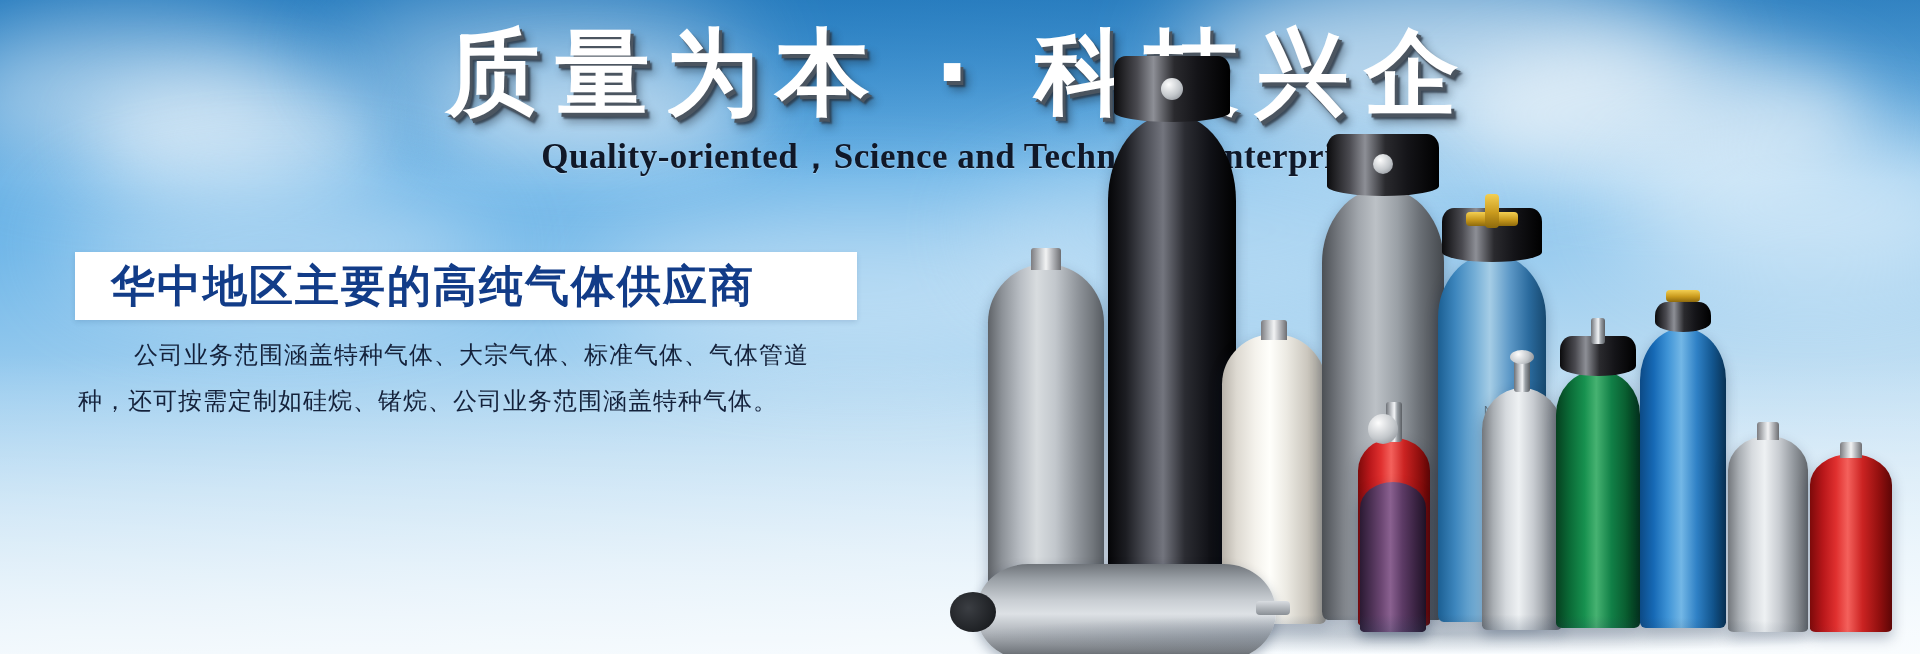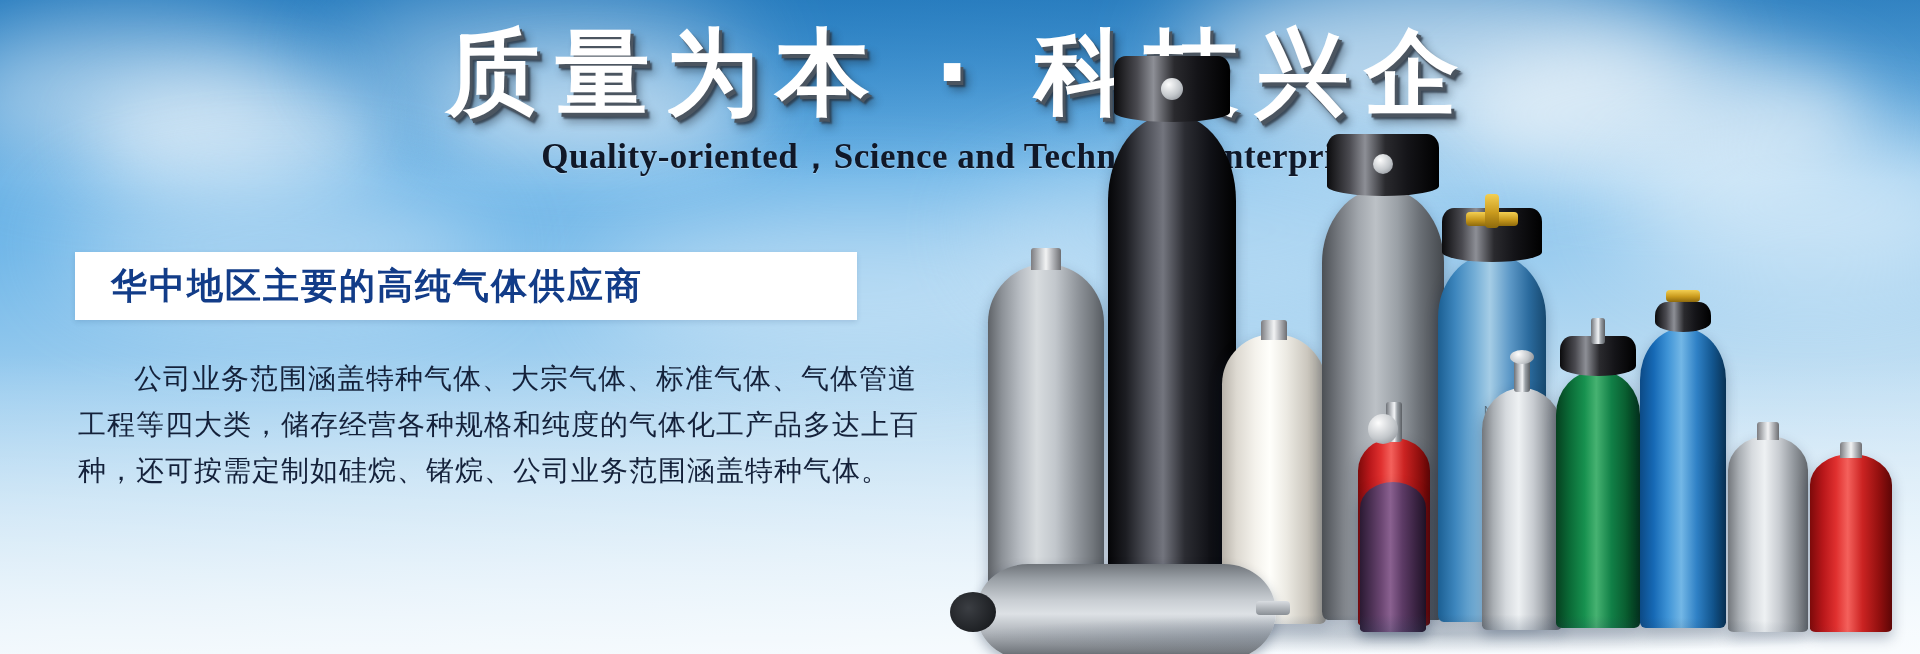--- a/index.html
+++ b/index.html
@@ -60,32 +60,32 @@
   #tagline-box{
     position:absolute;left:75px;top:252px;
     width:782px;height:68px;
     background:#ffffff;
     box-shadow:0 2px 5px rgba(20,60,100,.14);
     display:flex;align-items:center;
   }
   #tagline-text{
     font-family:Liberation Mono, monospace;
     font-weight:bold;
-    font-size:36px;
+    font-size:44px;
     letter-spacing:2px;
     color:#123c88;
     padding-left:36px;
     white-space:nowrap;
   }
 
   
   #paragraph{
-    position:absolute;left:78px;top:356px;width:790px;
+    position:absolute;left:78px;top:332px;width:790px;
     font-family:"DejaVu Serif","Liberation Serif",serif;
-    font-size:28px;
+    font-size:24px;
     line-height:46px;
     color:#14213a;
     letter-spacing:1px;
   }
   #paragraph .pline{white-space:nowrap;}
   #paragraph .pline.indent{text-indent:56px;}
 
   
   #cylinders{position:absolute;left:940px;top:0;width:980px;height:654px;}
   .cyl{position:absolute;bottom:0;}
@@ -187,21 +187,20 @@
 
   <div id="headline">质量为本 · 科技兴企</div>
   <div id="subtitle">Quality-oriented，Science and Technology enterprises</div>
 
   <div id="tagline-box">
     <span id="tagline-text">华中地区主要的高纯气体供应商</span>
   </div>
 
   <div id="paragraph">
     <div class="pline indent">公司业务范围涵盖特种气体、大宗气体、标准气体、气体管道</div>
-    <div class="pline">工程等四大类，储存经营各种规格和纯度的气体化工产品多达上百</div>
     <div class="pline">种，还可按需定制如硅烷、锗烷、公司业务范围涵盖特种气体。</div>
   </div>
 
   <div id="cylinders">
 
     <div class="cyl" style="left:48px;bottom:52px;width:116px;height:338px;">
       <div class="body shoulder f-gray"></div>
       <div class="neck" style="width:30px;height:22px;top:-16px;"></div>
     </div>
 

